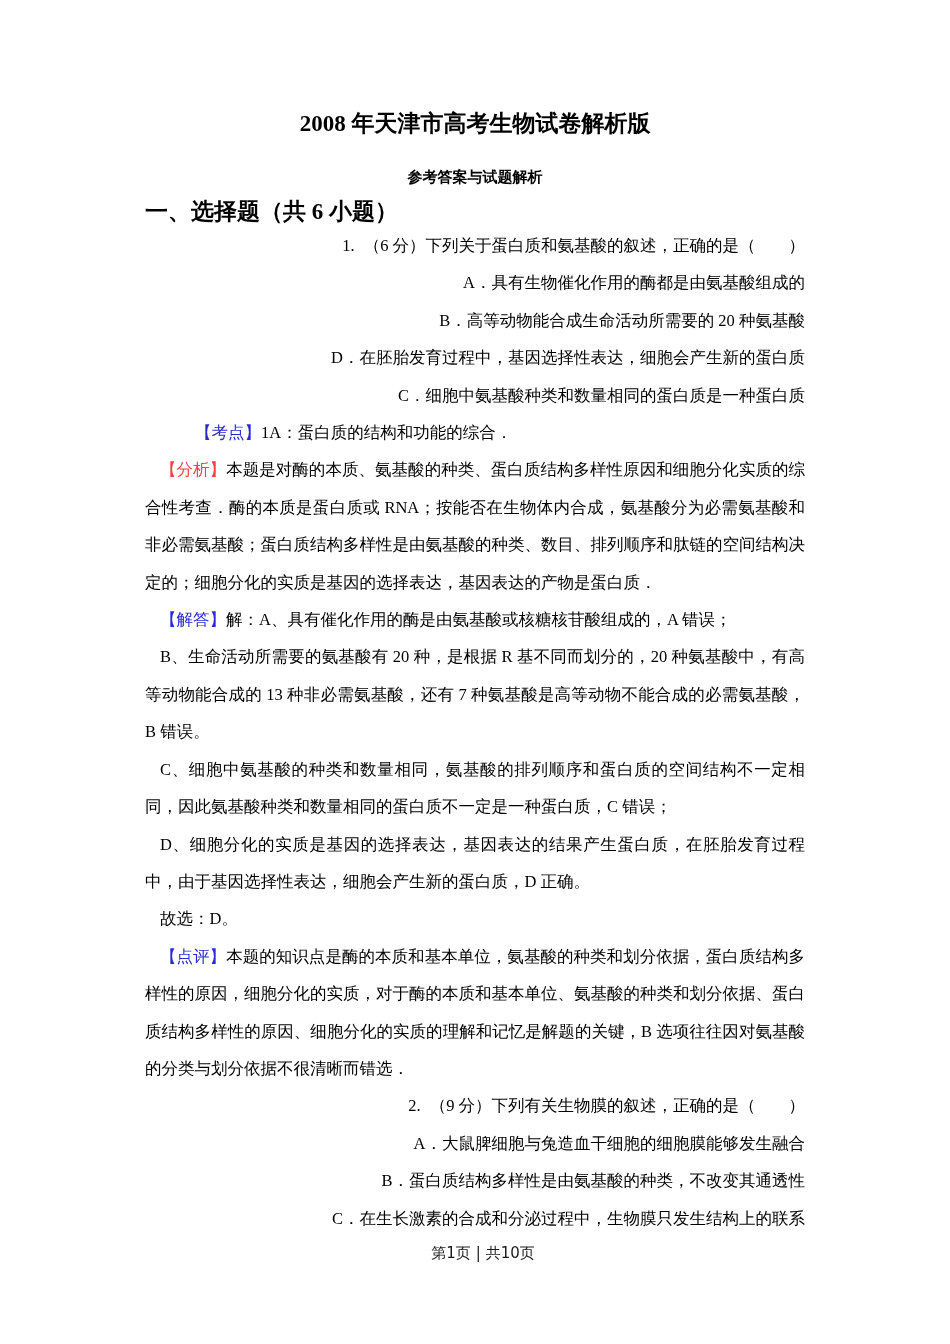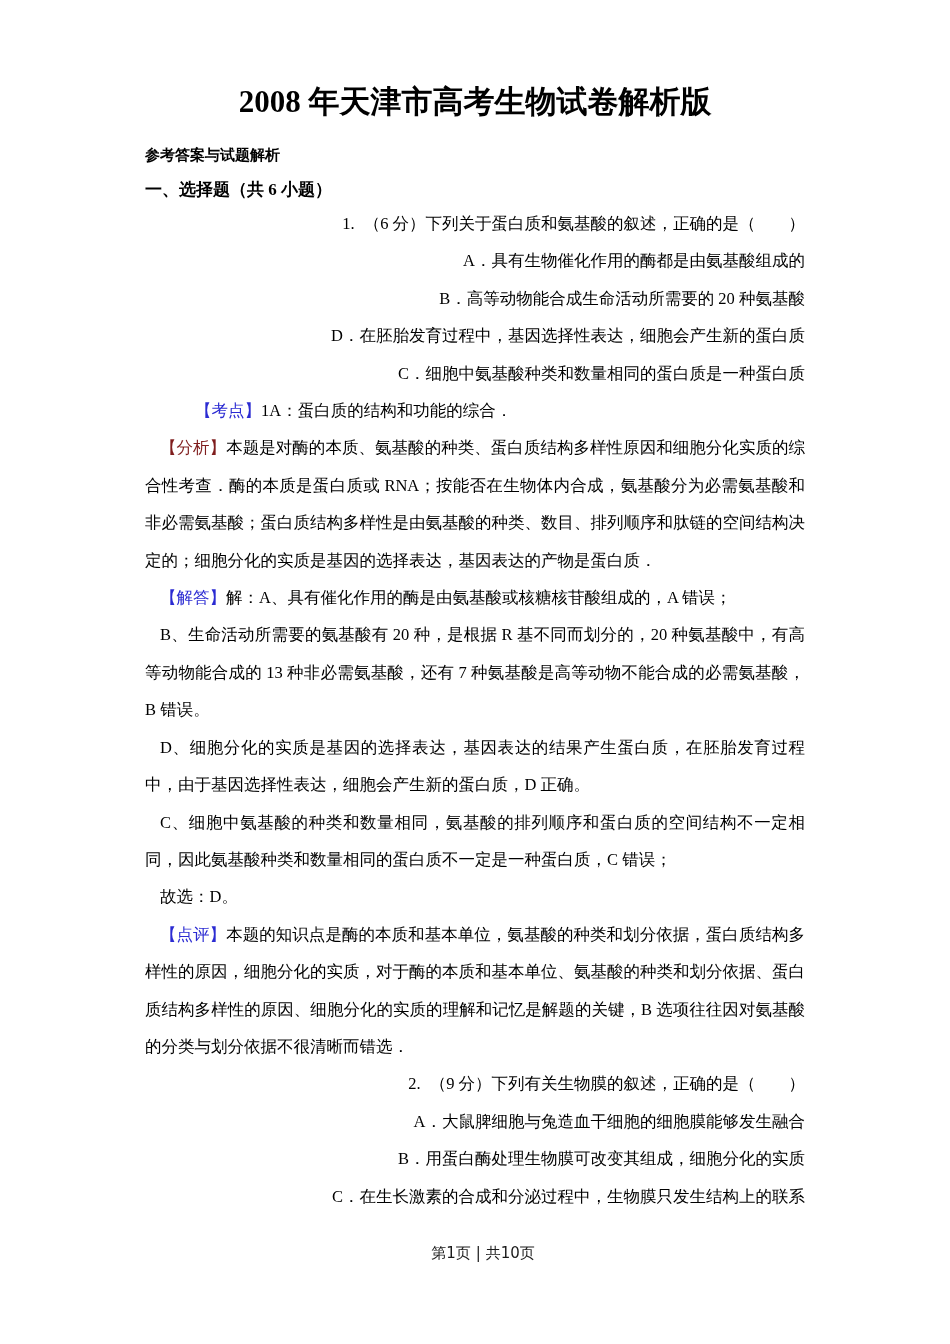--- a/index.html
+++ b/index.html
@@ -7,32 +7,32 @@
     position:relative;
     width:950px;height:1344px;
     margin:0 auto;
     background:#fff;
     color:#000;
     font-family:"Liberation Serif","DejaVu Serif",serif;
     overflow:hidden;
   }
   .content{margin-left:145px;width:660px;}
   .title{
-    margin:0;padding-top:86px;
-    font-size:31px;line-height:32px;
+    margin:0;padding-top:108px;
+    font-size:23px;line-height:32px;
     font-weight:700;text-align:center;
   }
   .subtitle{
     margin-top:28px;
     font-size:15px;line-height:18px;
-    font-weight:700;text-align:left;
+    font-weight:700;text-align:center;
   }
   .section-heading{
     margin-top:15px;
-    font-size:17px;line-height:22px;
+    font-size:23px;line-height:22px;
     font-weight:700;text-align:left;
   }
   .body{
     margin-top:4px;
     font-size:16.5px;line-height:37.4px;
   }
   .para{margin:0;text-align:justify;}
   .para.stem,.para.option{text-align:right;}
   .indent{text-indent:15px;}
   .qnum{margin-right:9px;}
@@ -52,29 +52,29 @@
     <h1 class="title">2008 年天津市高考生物试卷解析版</h1>
     <div class="subtitle">参考答案与试题解析</div>
     <div class="section-heading">一、选择题（共 6 小题）</div>
     <div class="body">
         <p class="para stem"><span class="qnum">1.</span><span>（6 分）下列关于蛋白质和氨基酸的叙述，正确的是（　　）</span></p>
         <p class="para option indent">A．具有生物催化作用的酶都是由氨基酸组成的</p>
         <p class="para option indent">B．高等动物能合成生命活动所需要的 20 种氨基酸</p>
         <p class="para option indent">D．在胚胎发育过程中，基因选择性表达，细胞会产生新的蛋白质</p>
         <p class="para option indent">C．细胞中氨基酸种类和数量相同的蛋白质是一种蛋白质</p>
         <p class="para block indent"><span class="marker" style="color: rgb(43, 43, 210); margin-left: 35px;">【考点】</span><span>1A：蛋白质的结构和功能的综合．</span></p>
-        <p class="para block indent"><span class="marker" style="color: #7f1d1d;">【分析】</span><span>本题是对酶的本质、氨基酸的种类、蛋白质结构多样性原因和细胞分化实质的综合性考查．酶的本质是蛋白质或 RNA；按能否在生物体内合成，氨基酸分为必需氨基酸和非必需氨基酸；蛋白质结构多样性是由氨基酸的种类、数目、排列顺序和肽链的空间结构决定的；细胞分化的实质是基因的选择表达，基因表达的产物是蛋白质．</span></p>
+        <p class="para block indent"><span class="marker" style="color: #ef4444;">【分析】</span><span>本题是对酶的本质、氨基酸的种类、蛋白质结构多样性原因和细胞分化实质的综合性考查．酶的本质是蛋白质或 RNA；按能否在生物体内合成，氨基酸分为必需氨基酸和非必需氨基酸；蛋白质结构多样性是由氨基酸的种类、数目、排列顺序和肽链的空间结构决定的；细胞分化的实质是基因的选择表达，基因表达的产物是蛋白质．</span></p>
         <p class="para block indent"><span class="marker" style="color: rgb(43, 43, 210);">【解答】</span><span>解：A、具有催化作用的酶是由氨基酸或核糖核苷酸组成的，A 错误；</span></p>
         <p class="para block indent"><span>B、生命活动所需要的氨基酸有 20 种，是根据 R 基不同而划分的，20 种氨基酸中，有高等动物能合成的 13 种非必需氨基酸，还有 7 种氨基酸是高等动物不能合成的必需氨基酸，B 错误。</span></p>
+        <p class="para block indent"><span>C、细胞中氨基酸的种类和数量相同，氨基酸的排列顺序和蛋白质的空间结构不一定相同，因此氨基酸种类和数量相同的蛋白质不一定是一种蛋白质，C 错误；</span></p>
         <p class="para block indent"><span>D、细胞分化的实质是基因的选择表达，基因表达的结果产生蛋白质，在胚胎发育过程中，由于基因选择性表达，细胞会产生新的蛋白质，D 正确。</span></p>
-        <p class="para block indent"><span>C、细胞中氨基酸的种类和数量相同，氨基酸的排列顺序和蛋白质的空间结构不一定相同，因此氨基酸种类和数量相同的蛋白质不一定是一种蛋白质，C 错误；</span></p>
         <p class="para block indent"><span>故选：D。</span></p>
         <p class="para block indent"><span class="marker" style="color: rgb(43, 43, 210);">【点评】</span><span>本题的知识点是酶的本质和基本单位，氨基酸的种类和划分依据，蛋白质结构多样性的原因，细胞分化的实质，对于酶的本质和基本单位、氨基酸的种类和划分依据、蛋白质结构多样性的原因、细胞分化的实质的理解和记忆是解题的关键，B 选项往往因对氨基酸的分类与划分依据不很清晰而错选．</span></p>
         <p class="para stem"><span class="qnum">2.</span><span>（9 分）下列有关生物膜的叙述，正确的是（　　）</span></p>
         <p class="para option indent">A．大鼠脾细胞与兔造血干细胞的细胞膜能够发生融合</p>
-        <p class="para option indent">B．用蛋白酶处理生物膜可改变其组成，细胞分化的实质</p>
+        <p class="para option indent">B．蛋白质结构多样性是由氨基酸的种类，不改变其通透性</p>
         <p class="para option indent">C．在生长激素的合成和分泌过程中，生物膜只发生结构上的联系</p>
       </div>
   </div>
   <div class="footer" style="color: rgb(26, 26, 26);">
     <span>第1页</span><span class="sep">|</span><span>共10页</span>
   </div>
 </div>
 
 </body></html>

